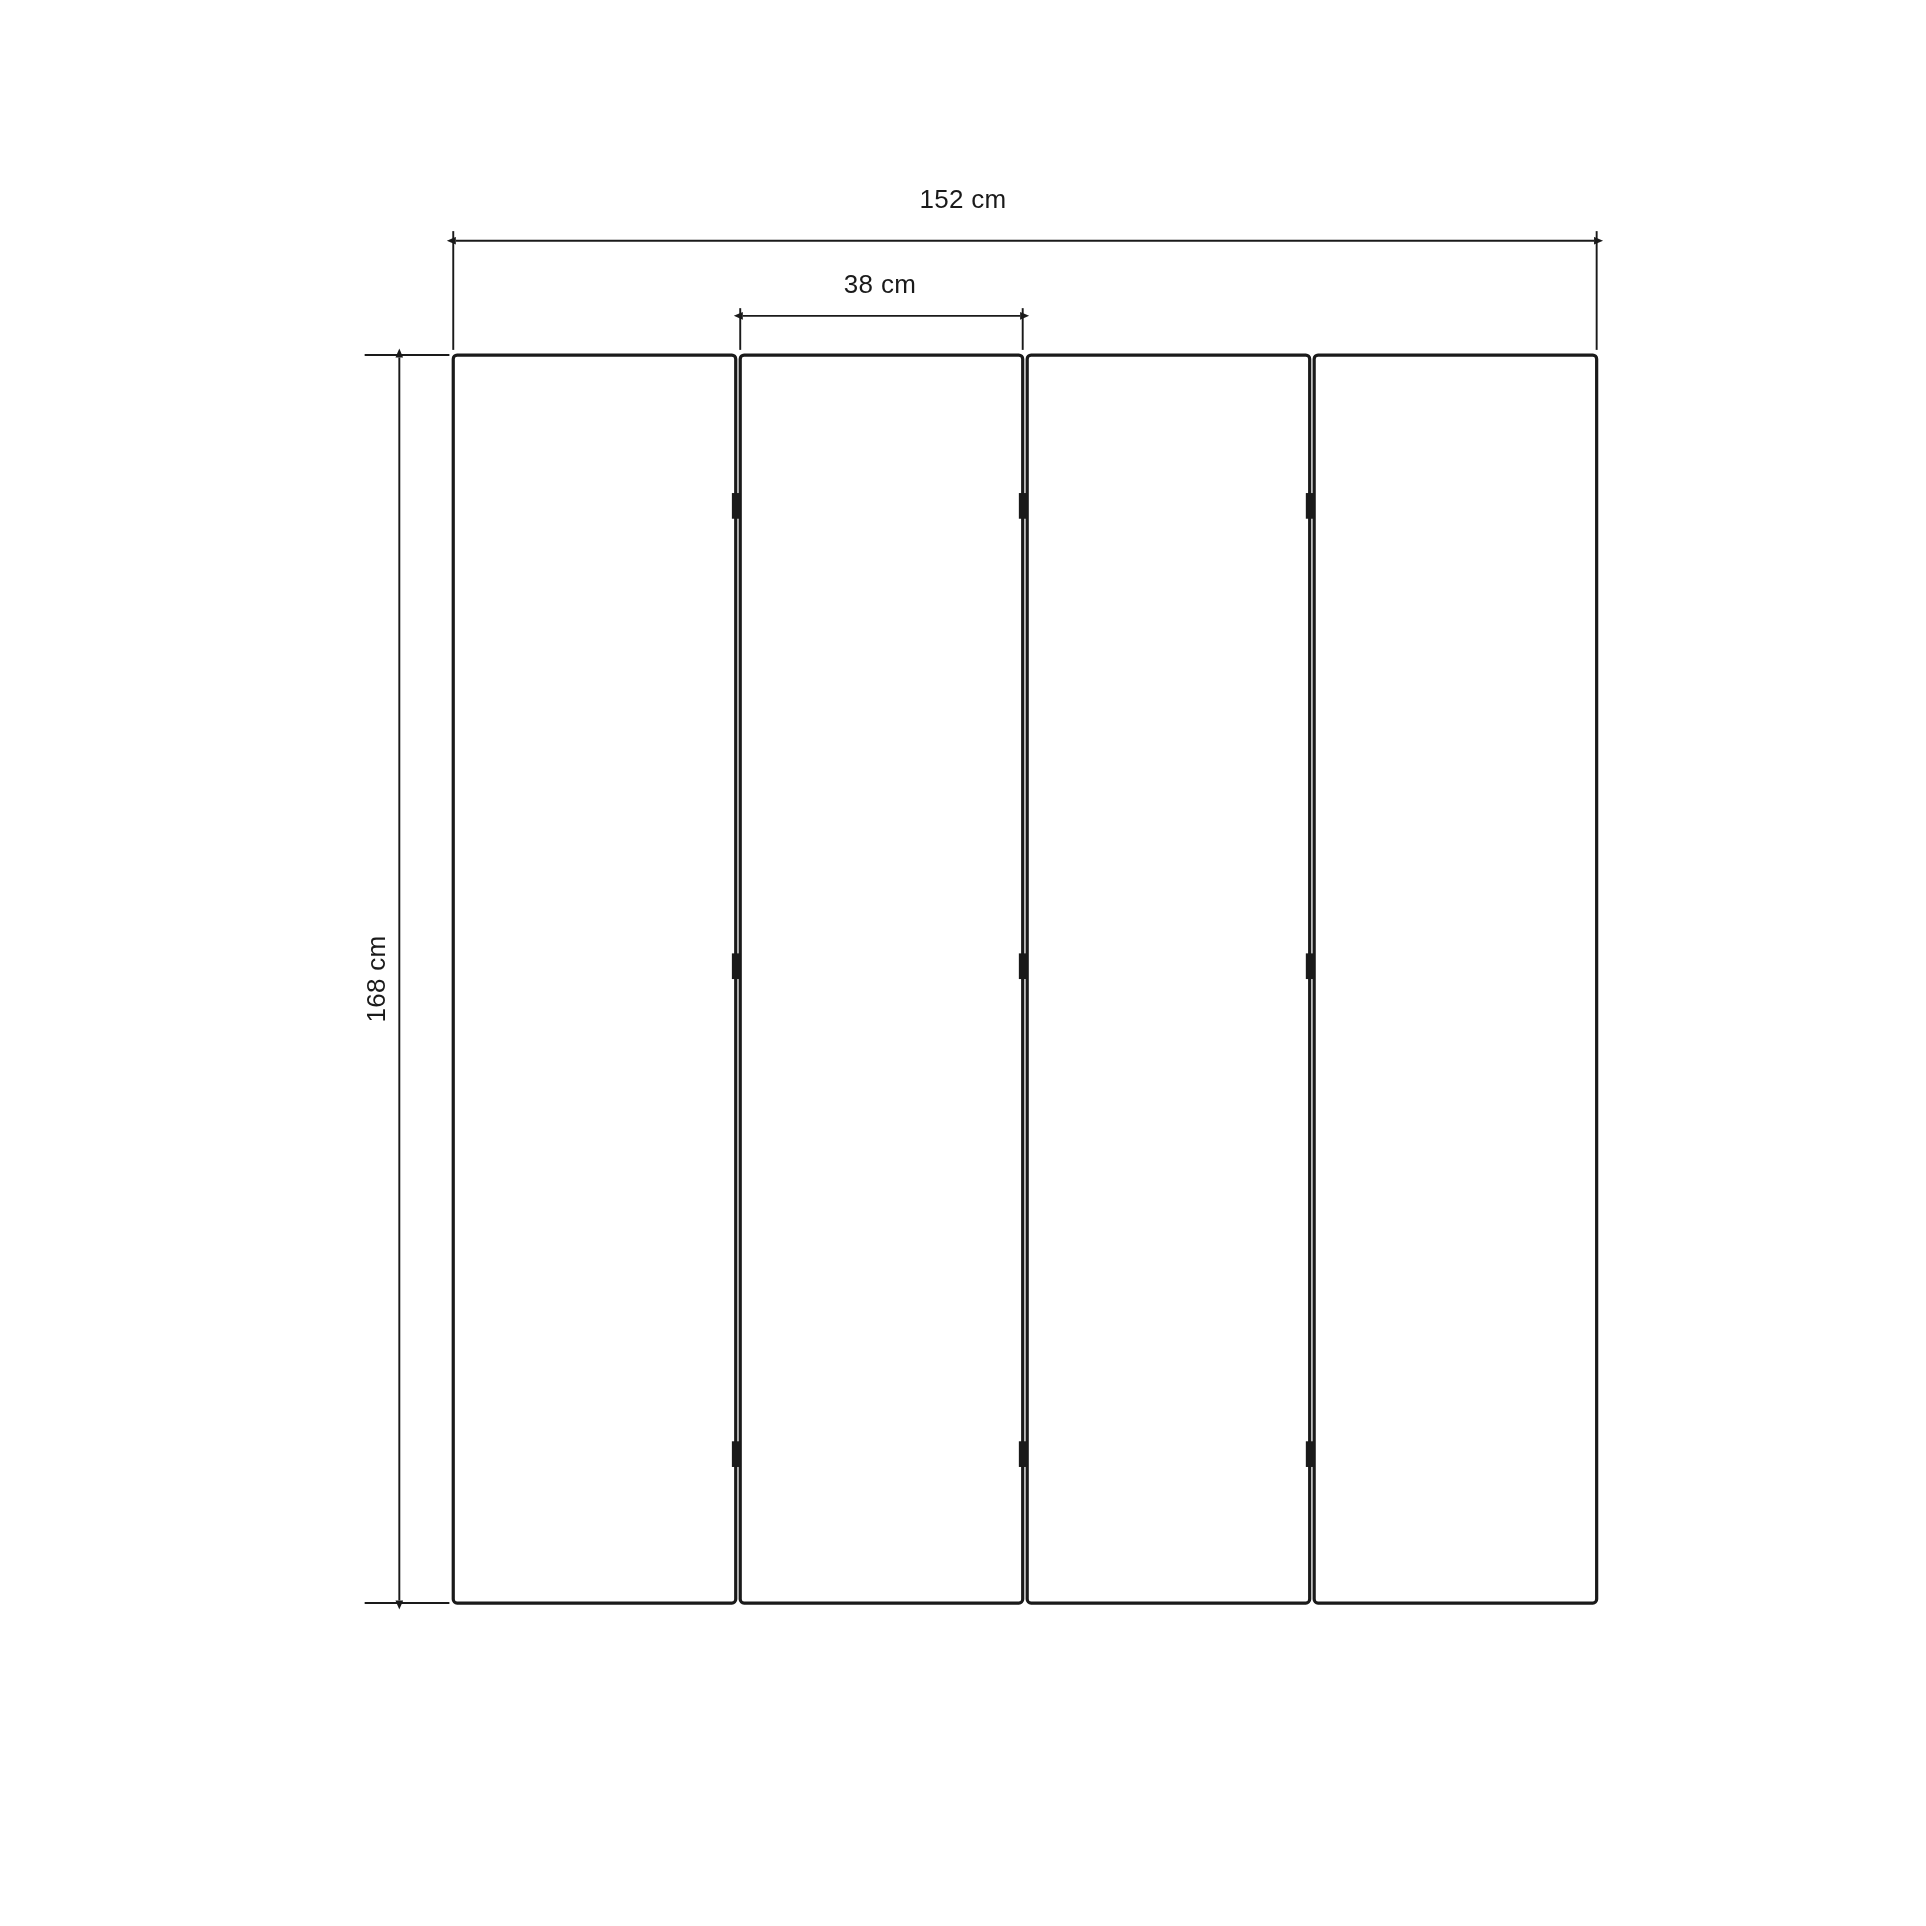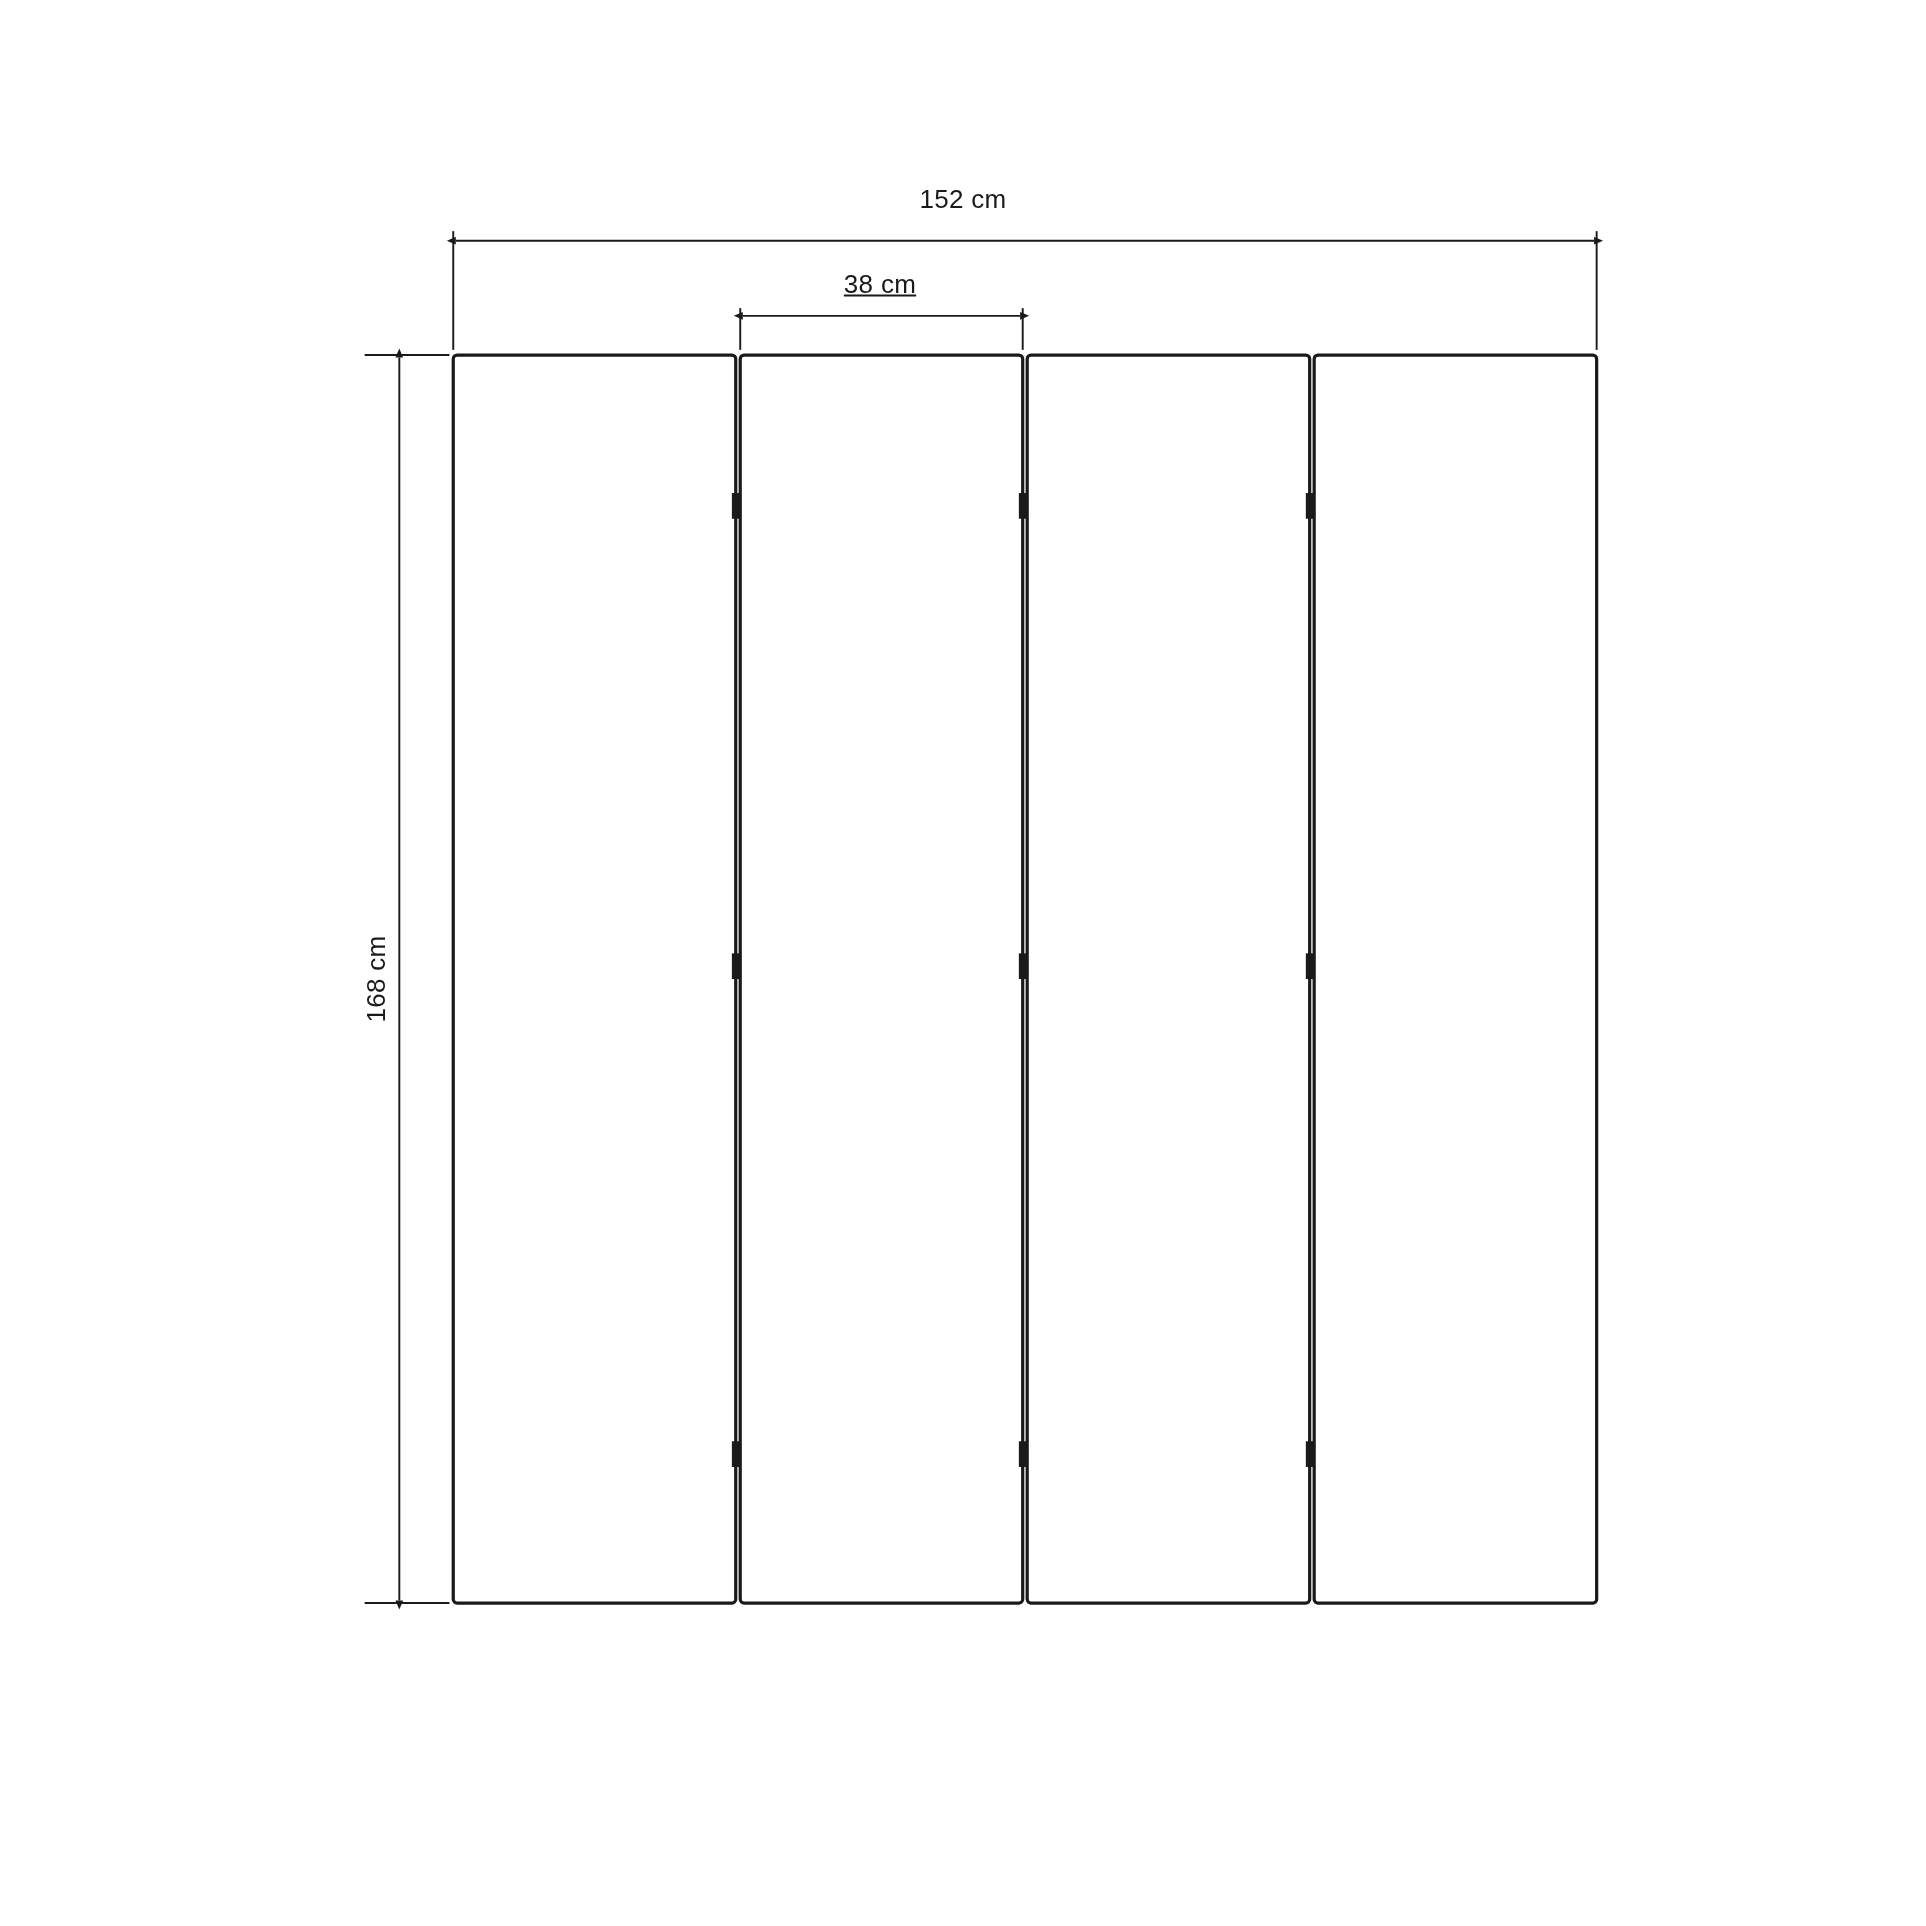--- a/index.html
+++ b/index.html
@@ -36,21 +36,20 @@
   }
   #label-width {
     left: 963px;
     top: 199px;
     transform: translate(-50%, -50%);
   }
   #label-panel-width {
     left: 880px;
     top: 284px;
     transform: translate(-50%, -50%);
-    text-decoration: underline;
   }
   #label-height {
     left: 376px;
     top: 979px;
     transform: translate(-50%, -50%) rotate(-90deg);
   }
 </style>
 </head>
 <body>
 

